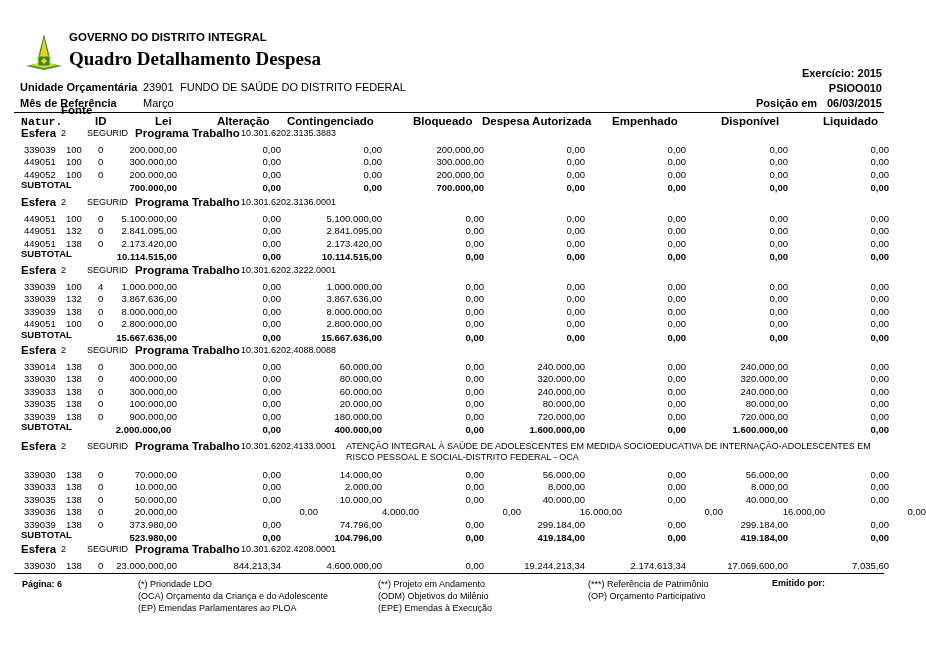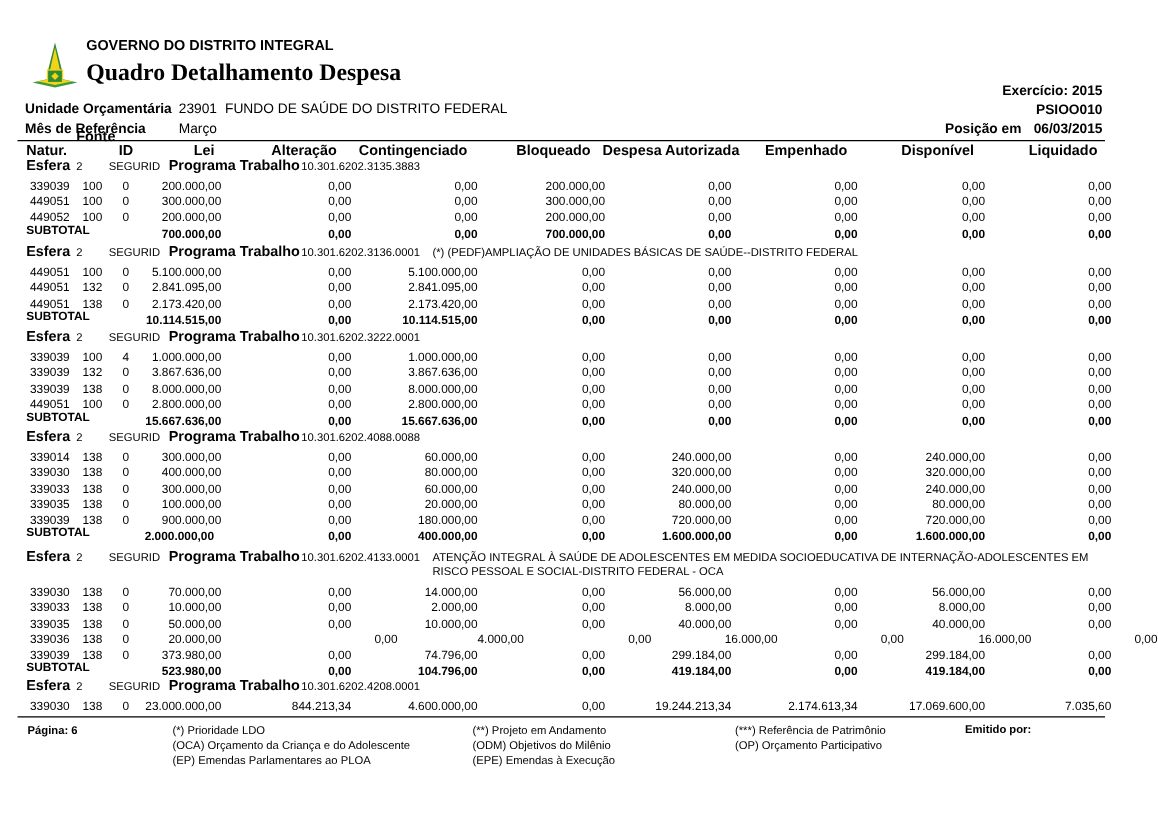--- a/index.html
+++ b/index.html
@@ -47,21 +47,21 @@
 <div class="abs val" style="left:143px; top:97px;">Março</div>
 
 <div class="abs lbl" style="right:44px; top:67px;">Exercício: 2015</div>
 <div class="abs lbl" style="right:44px; top:82px;">PSIOO010</div>
 <div class="abs lbl" style="left:756px; top:97px;">Posição em</div>
 <div class="abs lbl" style="right:44px; top:97px;">06/03/2015</div>
 
 <div class="rule" style="top:112px;"></div>
 
 <div id="col-headers">
-    <div class="abs hdr" style="left: 21px; top: 115px;">Natur.</div>
+    <div class="abs hdr" style="left: 21px; top: 115px; font-family: Liberation Mono, monospace;">Natur.</div>
     <div class="abs hdr" style="left: 61px; top: 104px;">Fonte</div>
     <div class="abs hdr" style="left: 95px; top: 115px;">ID</div>
     <div class="abs hdr" style="left: 155px; top: 115px;">Lei</div>
     <div class="abs hdr" style="left: 217px; top: 115px;">Alteração</div>
     <div class="abs hdr" style="left: 287px; top: 115px;">Contingenciado</div>
     <div class="abs hdr" style="left: 413px; top: 115px;">Bloqueado</div>
     <div class="abs hdr" style="left: 482px; top: 115px;">Despesa Autorizada</div>
     <div class="abs hdr" style="left: 612px; top: 115px;">Empenhado</div>
     <div class="abs hdr" style="left: 721px; top: 115px;">Disponível</div>
     <div class="abs hdr" style="left: 823px; top: 115px;">Liquidado</div>
@@ -124,21 +124,20 @@
       <span class="r" style="right:240px; top:3px">0,00</span>
       <span class="r" style="right:138px; top:3px">0,00</span>
       <span class="r" style="right:37px; top:3px">0,00</span>
     </div>
     <div class="esfera-line" style="top: 197px;">
       <span class="big" style="left:21px">Esfera</span>
       <span style="left:61px">2</span>
       <span style="left:87px">SEGURID</span>
       <span class="big" style="left:135px">Programa Trabalho</span>
       <span style="left:241px">10.301.6202.3136.0001</span>
-      <span class="desc" style="left:346px">(*)   (PEDF)AMPLIAÇÃO DE UNIDADES BÁSICAS DE SAÚDE--DISTRITO FEDERAL</span>
     </div>
     <div class="row" style="top: 213px;">
       <span style="left:24px">449051</span>
       <span style="left:66px">100</span>
       <span style="left:98px">0</span>
       <span style="left:113px; width:64px; text-align:right">5.100.000,00</span>
       <span class="r" style="right:645px">0,00</span>
       <span class="r" style="right:544px">5.100.000,00</span>
       <span class="r" style="right:442px">0,00</span>
       <span class="r" style="right:341px">0,00</span>

